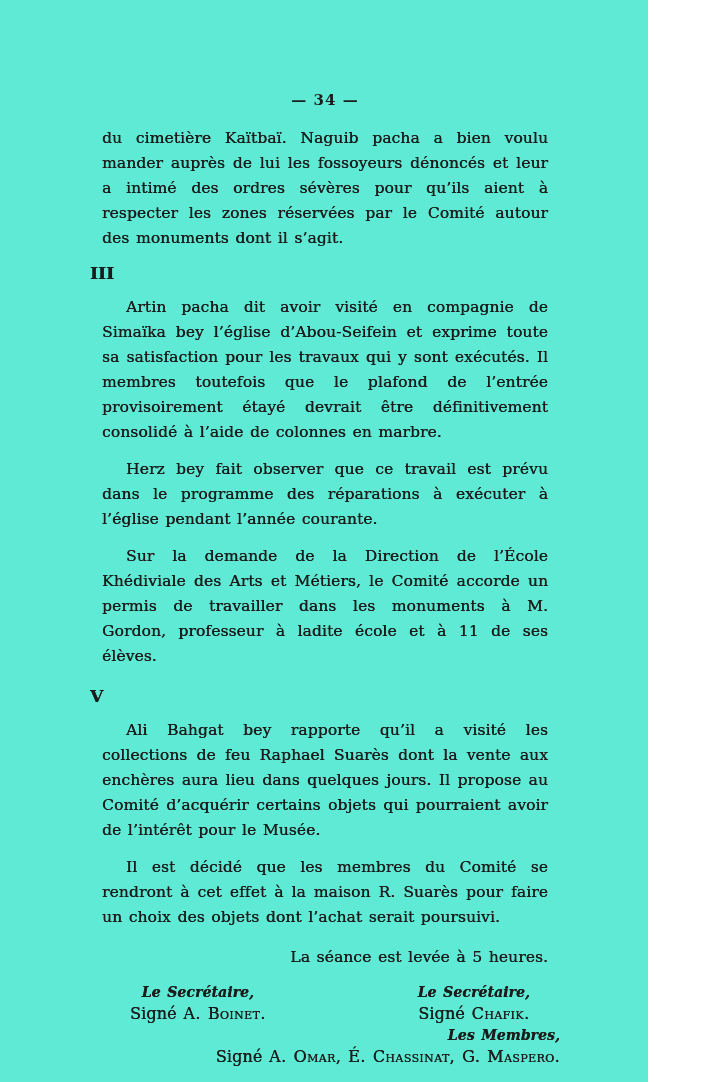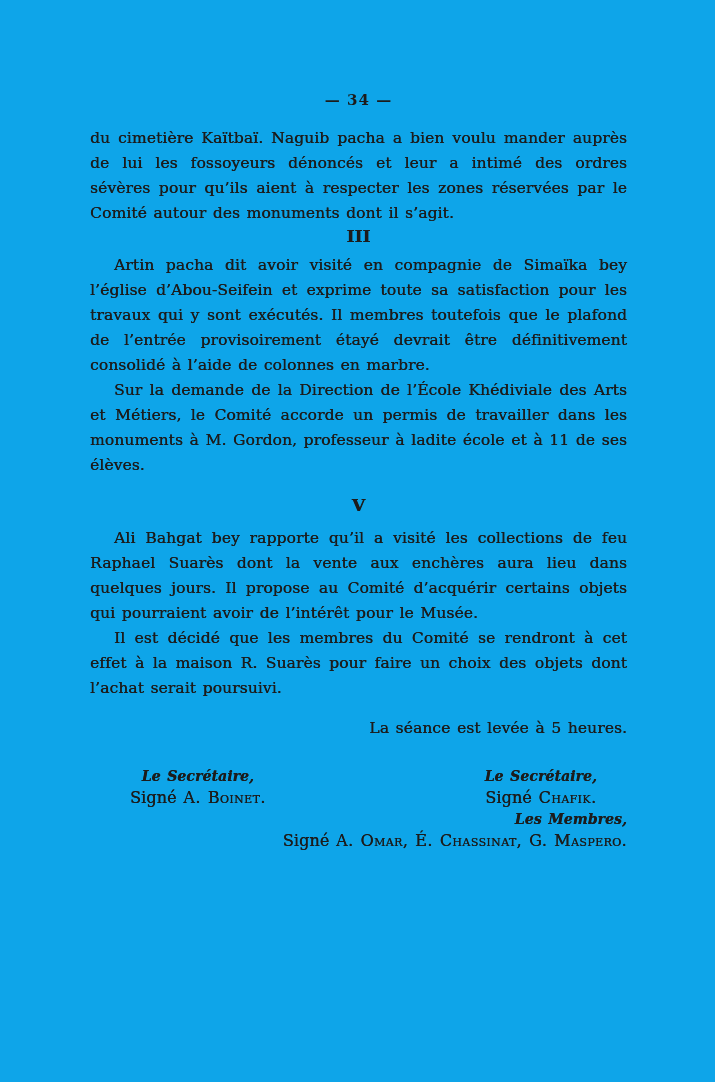--- a/index.html
+++ b/index.html
@@ -9,64 +9,63 @@
   }
   body {
     width: 720px;
     height: 1082px;
     overflow: hidden;
     font-family: "DejaVu Serif", "Liberation Serif", serif;
     color: #1c1c1c;
   }
   .scan-page {
     box-sizing: border-box;
-    width: 715px;
+    width: 648px;
     height: 1082px;
     padding: 92px 88px 0 90px;
-    background: #0ea5e9;
+    background: #5eead4;
   }
   .page-number {
     text-align: center;
     font-size: 15px;
     font-weight: bold;
     line-height: 16px;
     letter-spacing: 1px;
   }
   .body-text {
     font-size: 15.5px;
     line-height: 25px;
     text-align: justify;
     letter-spacing: 0.1px;
     word-spacing: 1.5px;
     text-shadow: 0.3px 0 0 currentColor;
   }
   p.para {
-    margin: 0;
+    margin: 12px;
     text-indent: 24px;
   }
   p.para.no-indent {
     text-indent: 0;
     margin-top: 18px;
   }
   h2.section-heading {
     margin: 0 0 7px 0;
-    text-align: center;
     font-size: 17px;
     font-weight: bold;
     line-height: 20px;
     text-shadow: 0.3px 0 0 currentColor;
   }
   h2.section-heading.spaced-iv { margin-top: 16px; margin-bottom: 13px; }
   h2.section-heading.spaced-v  { margin-top: 17px; margin-bottom: 11px; }
   p.para.closing {
     margin-top: 15px;
     text-align: right;
   }
   .signatures {
-    margin-top: 25px;
+    margin-top: 12px;
     font-size: 14px;
     line-height: 21px;
     text-shadow: 0.3px 0 0 currentColor;
   }
   .sig-row {
     display: flex;
     justify-content: space-between;
     padding: 0 30px 0 40px;
   }
   .sig {
@@ -97,20 +96,21 @@
   <div class="page-number">— 34 —</div>
 
   <div class="body-text">
 
     <p class="para no-indent">du cimetière Kaïtbaï. Naguib pacha a bien voulu mander auprès de lui les fossoyeurs dénoncés et leur a intimé des ordres sévères pour qu’ils aient à respecter les zones réservées par le Comité autour des monuments dont il s’agit.</p>
 
     <h2 class="section-heading">III</h2>
 
     <p class="para">Artin pacha dit avoir visité en compagnie de Simaïka bey l’église d’Abou-Seifein et exprime toute sa satisfaction pour les travaux qui y sont exécutés. Il membres toutefois que le plafond de l’entrée provisoirement étayé devrait être définitivement consolidé à l’aide de colonnes en marbre.</p>
 
+    <p class="para">Herz bey fait observer que ce travail est prévu dans le programme des réparations à exécuter à l’église pendant l’année courante.</p>
 
 
     <p class="para">Sur la demande de la Direction de l’École Khédiviale des Arts et Métiers, le Comité accorde un permis de travailler dans les monuments à M. Gordon, professeur à ladite école et à 11 de ses élèves.</p>
 
     <h2 class="section-heading spaced-v">V</h2>
 
     <p class="para">Ali Bahgat bey rapporte qu’il a visité les collections de feu Raphael Suarès dont la vente aux enchères aura lieu dans quelques jours. Il propose au Comité d’acquérir certains objets qui pourraient avoir de l’intérêt pour le Musée.</p>
 
     <p class="para">Il est décidé que les membres du Comité se rendront à cet effet à la maison R. Suarès pour faire un choix des objets dont l’achat serait poursuivi.</p>
 

